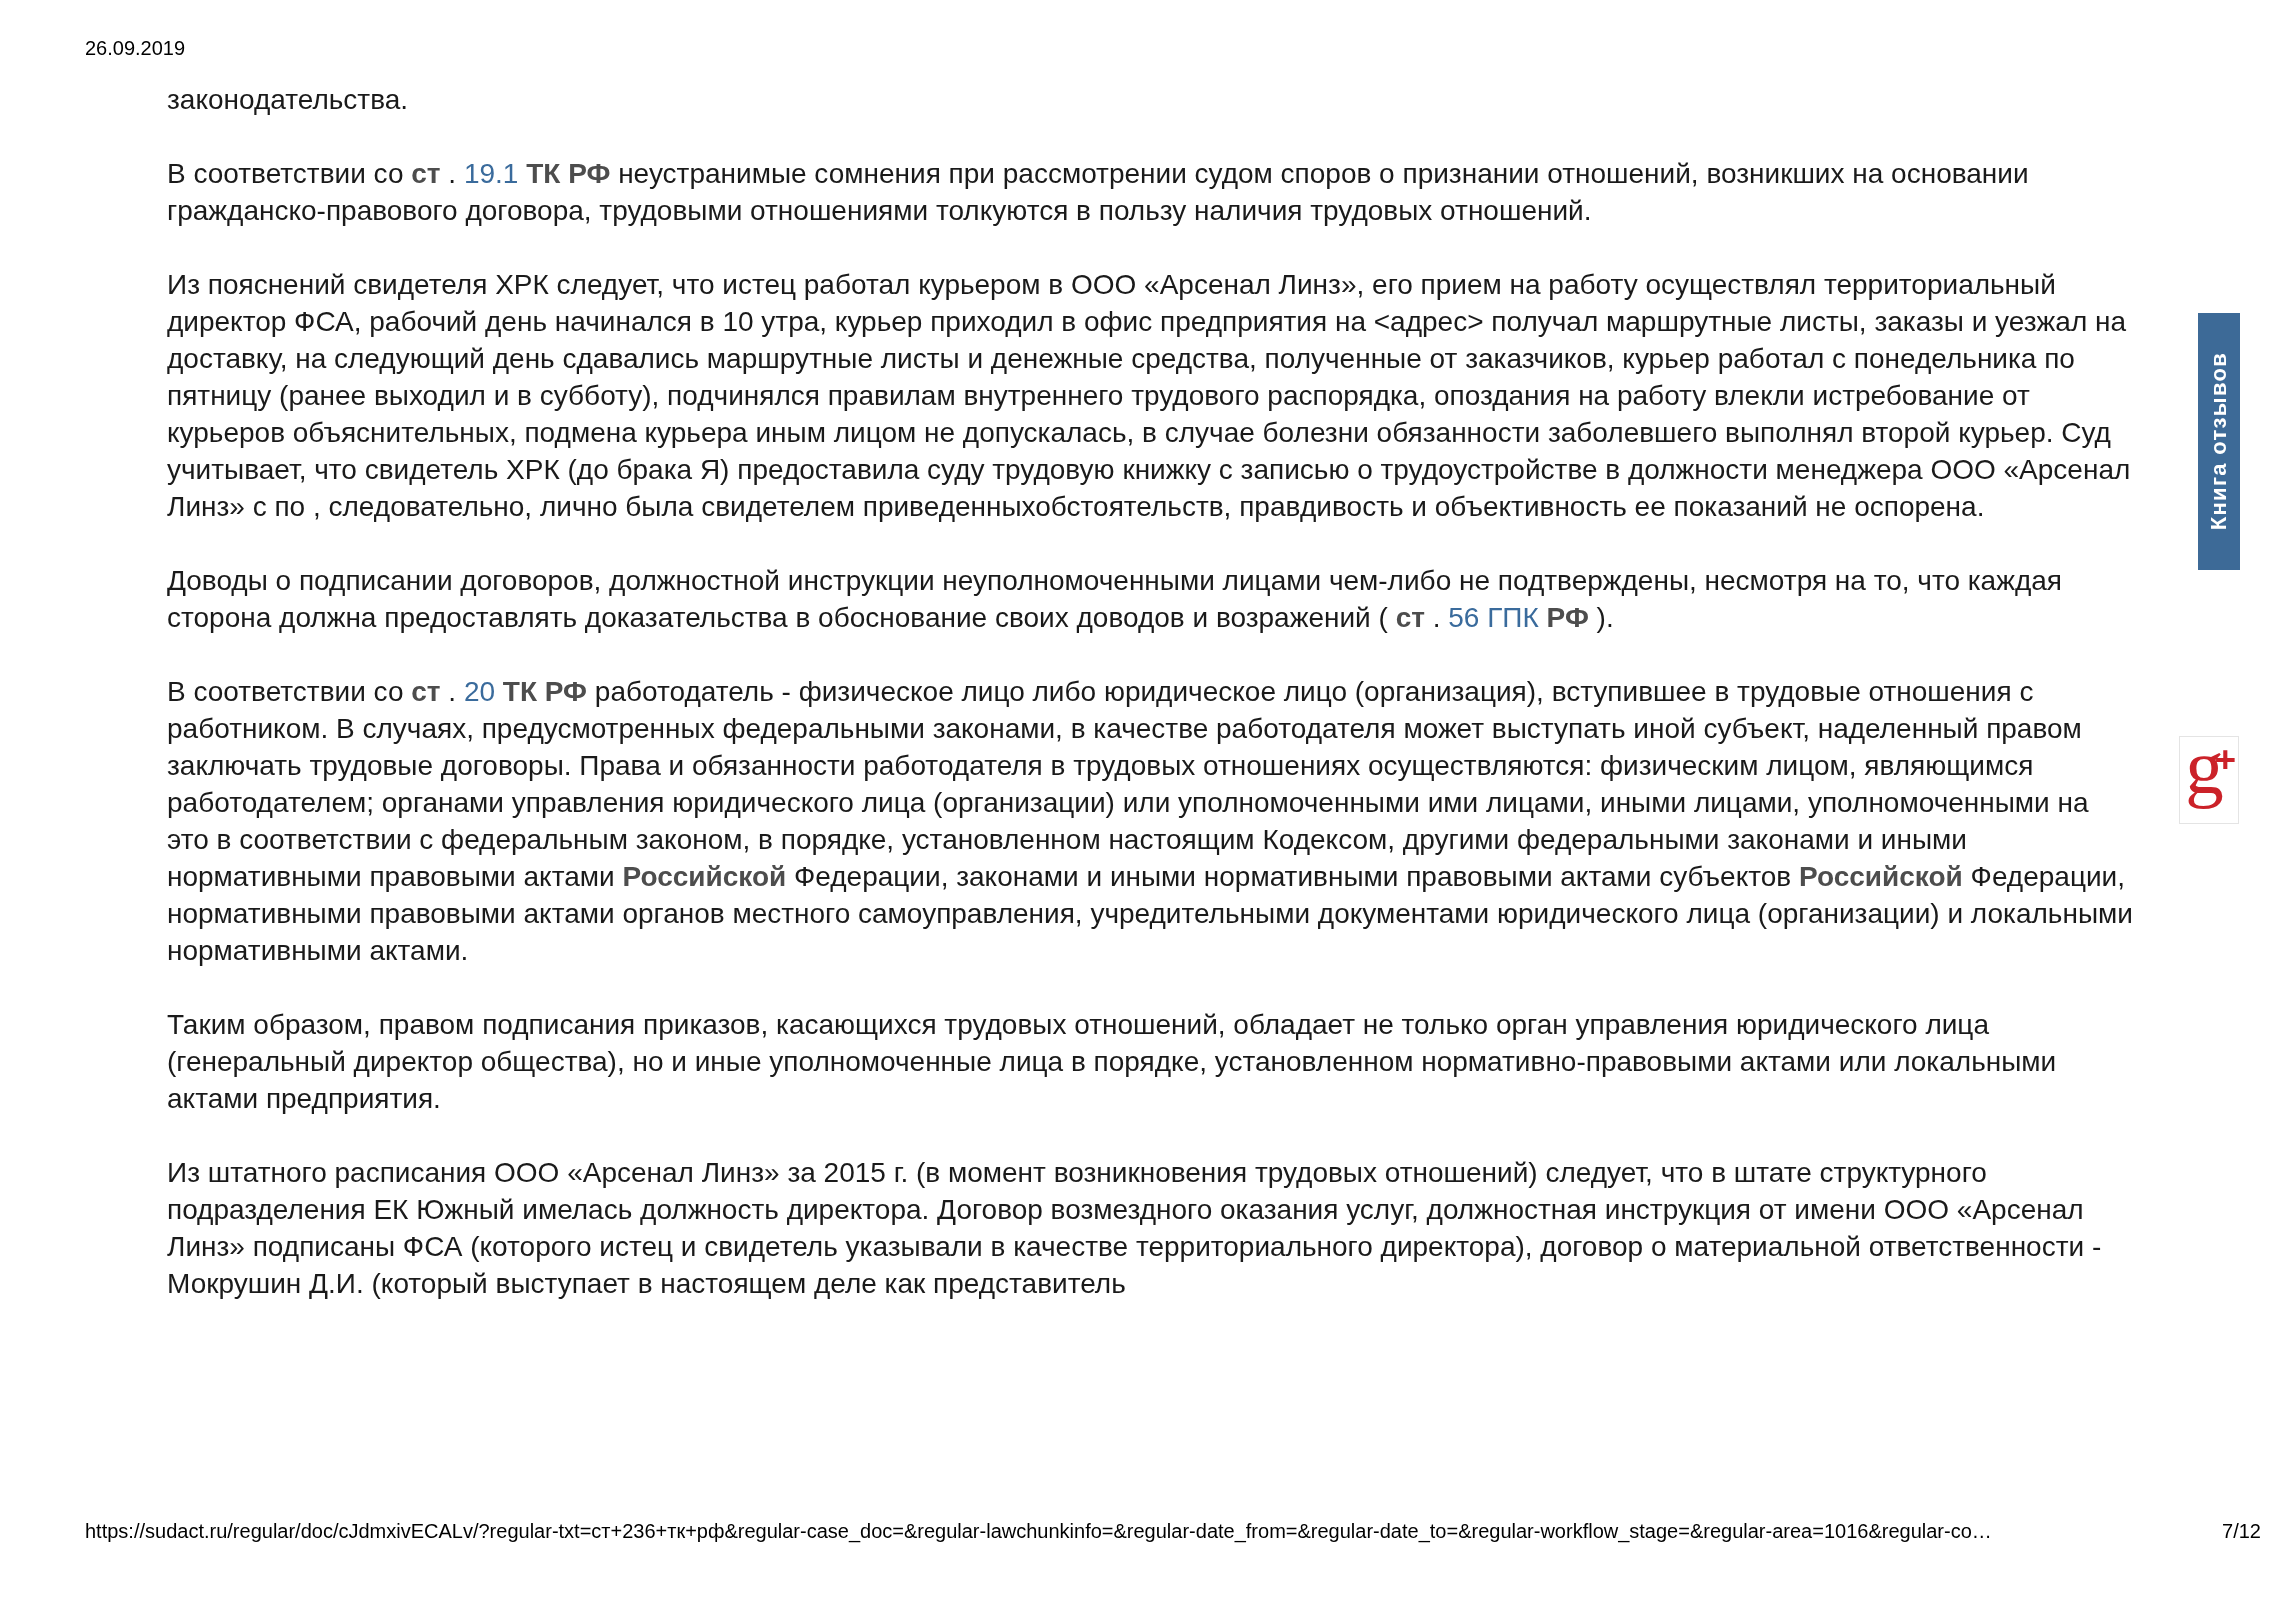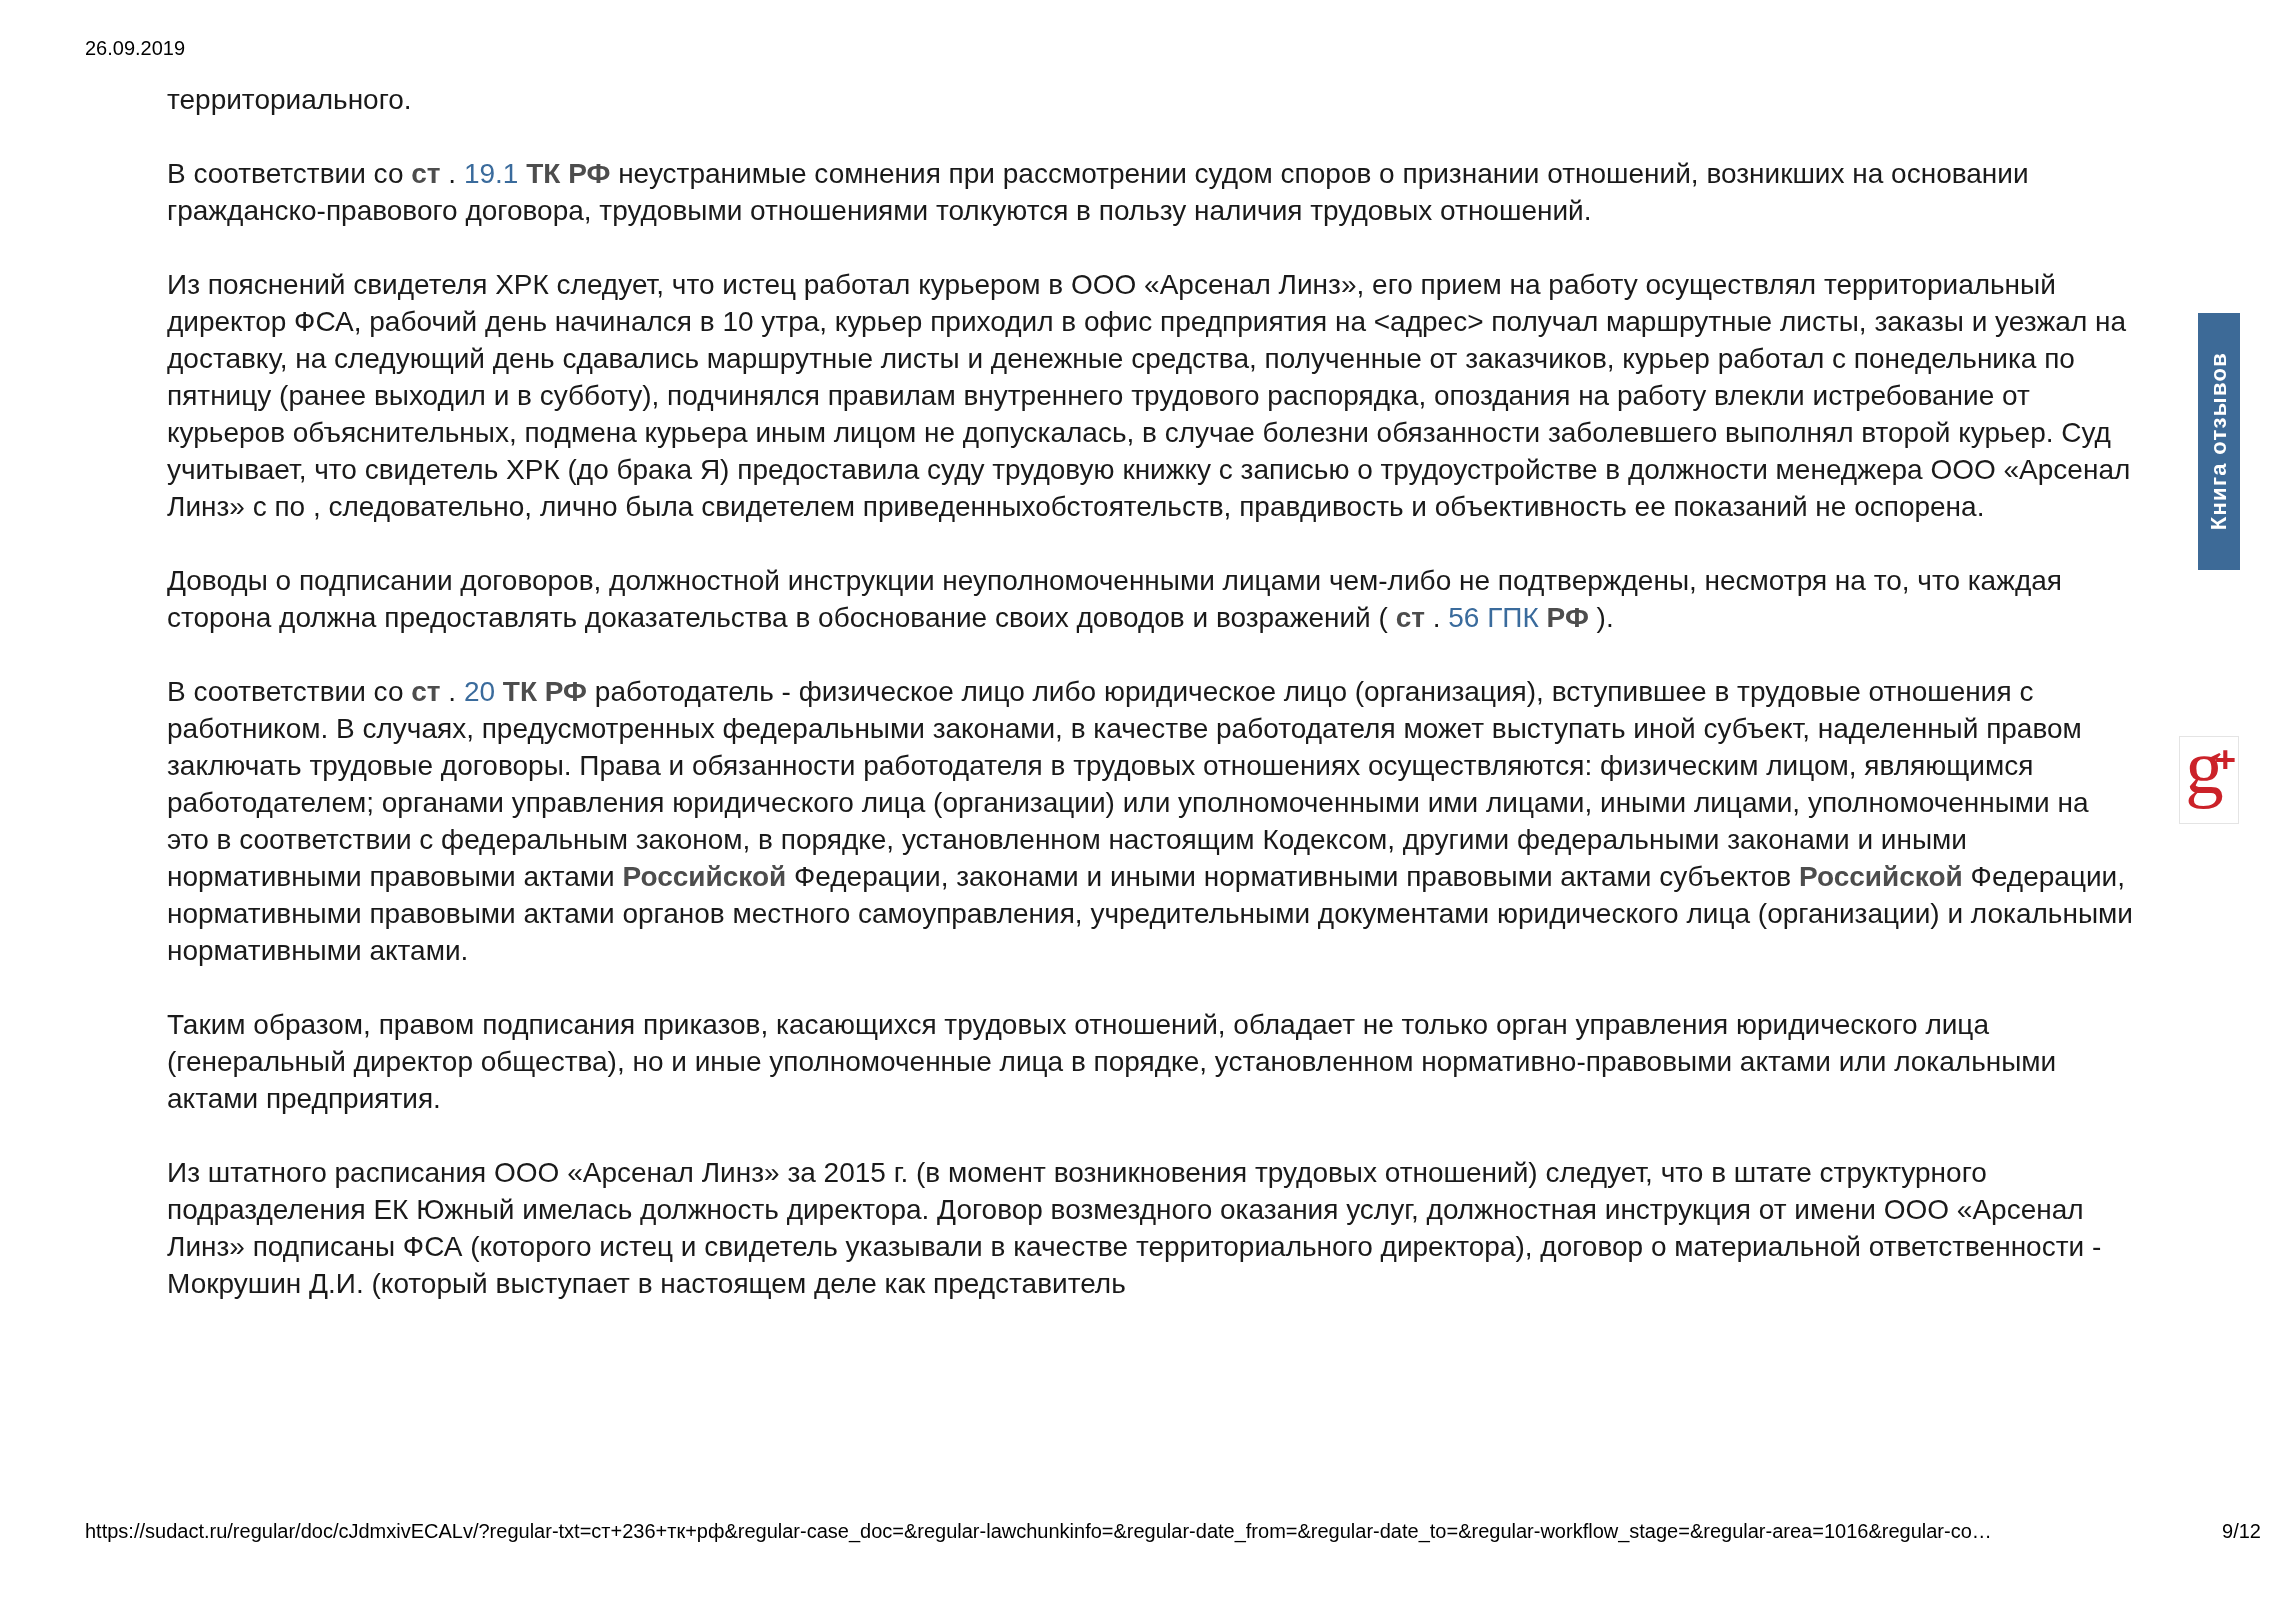--- a/index.html
+++ b/index.html
@@ -66,37 +66,37 @@
 </head>
 <body>
 
 <div class="page">
 
   <div class="print-header">
     <div class="print-date">26.09.2019</div>
   </div>
 
   <div class="content">
-      <p class="para"><span class="run-p">территориального.</span></p>
+      <p class="para"><span class="run-p">законодательства.</span></p>
       <p class="para"><span class="run-p">В соответствии со </span><span class="run-b">ст</span><span class="run-p"> . </span><span class="law-link"><span class="run-l">19.1 </span><span class="run-lb">ТК РФ </span></span><span class="run-p">неустранимые сомнения при рассмотрении судом споров о признании отношений, возникших на основании гражданско-правового договора, трудовыми отношениями толкуются в пользу наличия трудовых отношений.</span></p>
       <p class="para"><span class="run-p">Из пояснений свидетеля ХРК следует, что истец работал курьером в ООО «Арсенал Линз», его прием на работу осуществлял территориальный директор ФСА, рабочий день начинался в 10 утра, курьер приходил в офис предприятия на &lt;адрес&gt; получал маршрутные листы, заказы и уезжал на доставку, на следующий день сдавались маршрутные листы и денежные средства, полученные от заказчиков, курьер работал с понедельника по пятницу (ранее выходил и в субботу), подчинялся правилам внутреннего трудового распорядка, опоздания на работу влекли истребование от курьеров объяснительных, подмена курьера иным лицом не допускалась, в случае болезни обязанности заболевшего выполнял второй курьер. Суд учитывает, что свидетель ХРК (до брака Я) предоставила суду трудовую книжку с записью о трудоустройстве в должности менеджера ООО «Арсенал Линз» с по , следовательно, лично была свидетелем приведенныхобстоятельств, правдивость и объективность ее показаний не оспорена.</span></p>
       <p class="para"><span class="run-p">Доводы о подписании договоров, должностной инструкции неуполномоченными лицами чем-либо не подтверждены, несмотря на то, что каждая сторона должна предоставлять доказательства в обоснование своих доводов и возражений ( </span><span class="run-b">ст</span><span class="run-p"> . </span><span class="law-link"><span class="run-l">56 ГПК </span><span class="run-lb">РФ </span></span><span class="run-p">).</span></p>
       <p class="para"><span class="run-p">В соответствии со </span><span class="run-b">ст</span><span class="run-p"> . </span><span class="law-link"><span class="run-l">20 </span><span class="run-lb">ТК РФ </span></span><span class="run-p">работодатель - физическое лицо либо юридическое лицо (организация), вступившее в трудовые отношения с работником. В случаях, предусмотренных федеральными законами, в качестве работодателя может выступать иной субъект, наделенный правом заключать трудовые договоры. Права и обязанности работодателя в трудовых отношениях осуществляются: физическим лицом, являющимся работодателем; органами управления юридического лица (организации) или уполномоченными ими лицами, иными лицами, уполномоченными на это в соответствии с федеральным законом, в порядке, установленном настоящим Кодексом, другими федеральными законами и иными нормативными правовыми актами </span><span class="run-b">Российской</span><span class="run-p"> Федерации, законами и иными нормативными правовыми актами субъектов </span><span class="run-b">Российской</span><span class="run-p"> Федерации, нормативными правовыми актами органов местного самоуправления, учредительными документами юридического лица (организации) и локальными нормативными актами.</span></p>
       <p class="para"><span class="run-p">Таким образом, правом подписания приказов, касающихся трудовых отношений, обладает не только орган управления юридического лица (генеральный директор общества), но и иные уполномоченные лица в порядке, установленном нормативно-правовыми актами или локальными актами предприятия.</span></p>
       <p class="para"><span class="run-p">Из штатного расписания ООО «Арсенал Линз» за 2015 г. (в момент возникновения трудовых отношений) следует, что в штате структурного подразделения ЕК Южный имелась должность директора. Договор возмездного оказания услуг, должностная инструкция от имени ООО «Арсенал Линз» подписаны ФСА (которого истец и свидетель указывали в качестве территориального директора), договор о материальной ответственности - Мокрушин Д.И. (который выступает в настоящем деле как представитель</span></p>
     </div>
 
   <div class="feedback-tab" style="background: rgb(61, 106, 151);">
     <span>Книга отзывов</span>
   </div>
 
   <div class="gplus-box">
     <span class="gplus-g">g</span>
     <span class="gplus-plus">+</span>
   </div>
 
   <div class="print-footer">
     <div class="footer-url">https://sudact.ru/regular/doc/cJdmxivECALv/?regular-txt=ст+236+тк+рф&amp;regular-case_doc=&amp;regular-lawchunkinfo=&amp;regular-date_from=&amp;regular-date_to=&amp;regular-workflow_stage=&amp;regular-area=1016&amp;regular-co…</div>
-    <div class="footer-page">9/12</div>
+    <div class="footer-page">7/12</div>
   </div>
 
 </div>
 
 
 </body></html>

